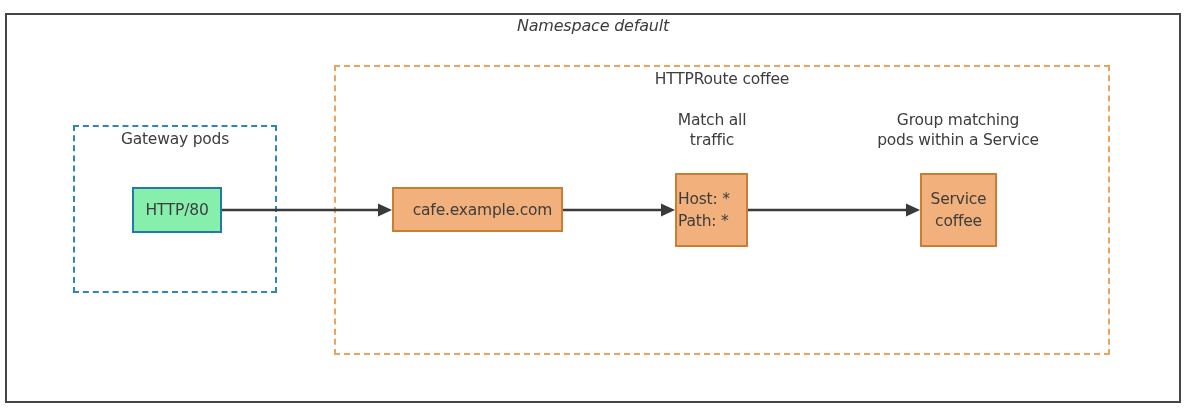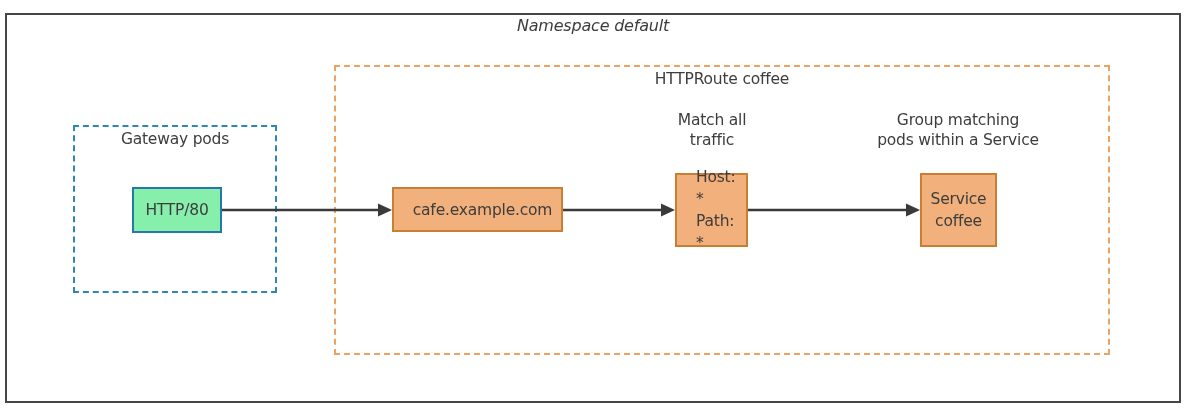--- a/index.html
+++ b/index.html
@@ -68,21 +68,21 @@
     padding-left: 10px;
   }
   .node-rule {
     left: 675px; top: 173px;
     width: 73px; height: 74px;
     background: #f1b07c;
     border: 2px solid #c87f33;
     flex-direction: column;
     align-items: flex-start;
     justify-content: center;
-    padding-left: 19px;
+    padding-left: 1px;
     line-height: 22px;
   }
   .node-service {
     left: 920px; top: 173px;
     width: 77px; height: 74px;
     background: #f1b07c;
     border: 2px solid #c87f33;
     flex-direction: column;
     line-height: 22px;
   }

